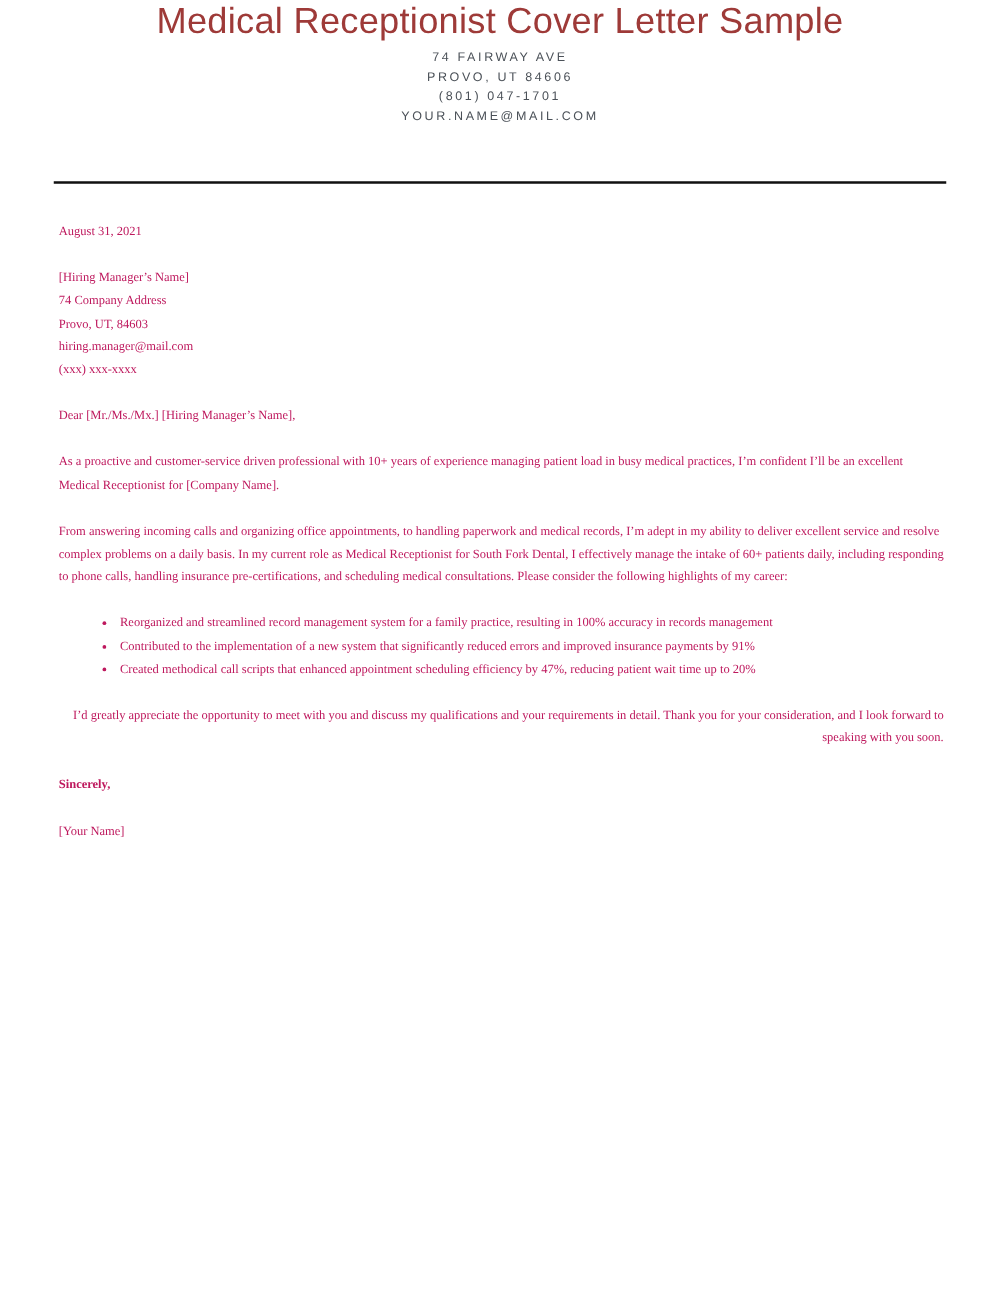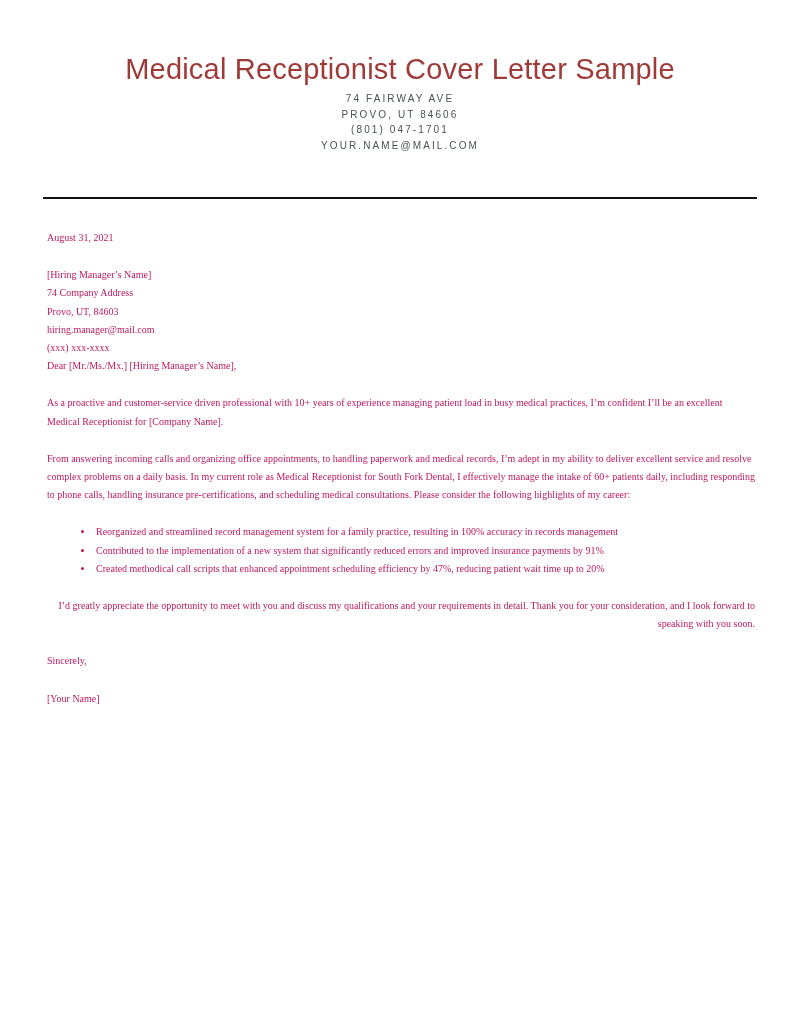--- a/index.html
+++ b/index.html
@@ -11,21 +11,20 @@
     position: relative;
     width: 800px;
     height: 1035px;
     background: #ffffff;
     box-sizing: border-box;
     overflow: hidden;
   }
   
   .letter-header {
     text-align: center;
-    padding-top: 52px;
   }
   .letter-title {
     margin: 0;
     font-family: "Liberation Sans", sans-serif;
     font-weight: 400;
     font-size: 29px;
     line-height: 34px;
     color: #9e3a38;
     letter-spacing: 0.2px;
   }
@@ -46,34 +45,34 @@
   
   .letter-body {
     margin: 30px 45px 0 47px;
     font-family: "Liberation Serif", "DejaVu Serif", serif;
     font-size: 10px;
     line-height: 18.2px;
     color: #be185d;
   }
   .letter-body p { margin: 0 0 19px 0; }
   .date-line { margin-bottom: 19px; }
-  .recipient-block { }
+  .recipient-block { margin-bottom: 19px; }
   .recipient-block div { line-height: 18.2px; }
   ul.highlights {
     margin: 5px 0 19px 0;
     padding-left: 47px;
     list-style-type: disc;
   }
   ul.highlights li {
     margin: 0;
     padding-left: 2px;
     line-height: 18.2px;
   }
   .closing-paragraph { margin-bottom: 42px; text-align: right; }
-  .sign-off { margin-bottom: 39px; }
+  .sign-off { margin-bottom: 39px; font-weight: bold; }
   .signature { margin-bottom: 0; }
 </style>
 </head>
 <body>
 
 <div class="page">
 
   <header class="letter-header">
     <h1 class="letter-title" style="color: rgb(158, 58, 56);">Medical Receptionist Cover Letter Sample</h1>
     <div class="contact-block" style="color: rgb(75, 81, 88);">

